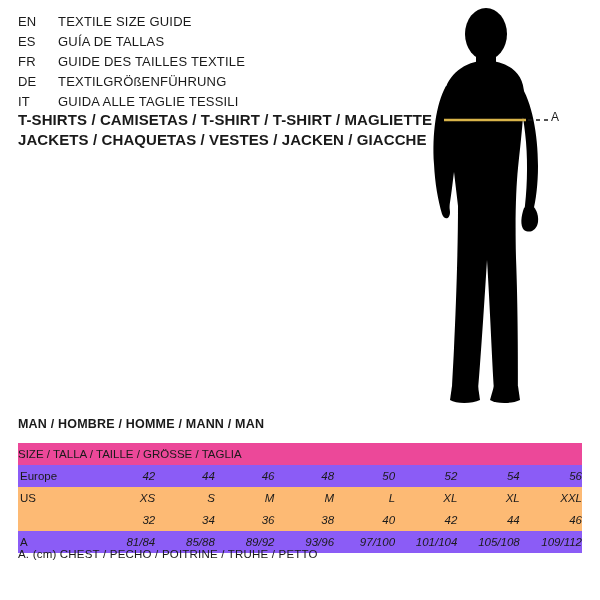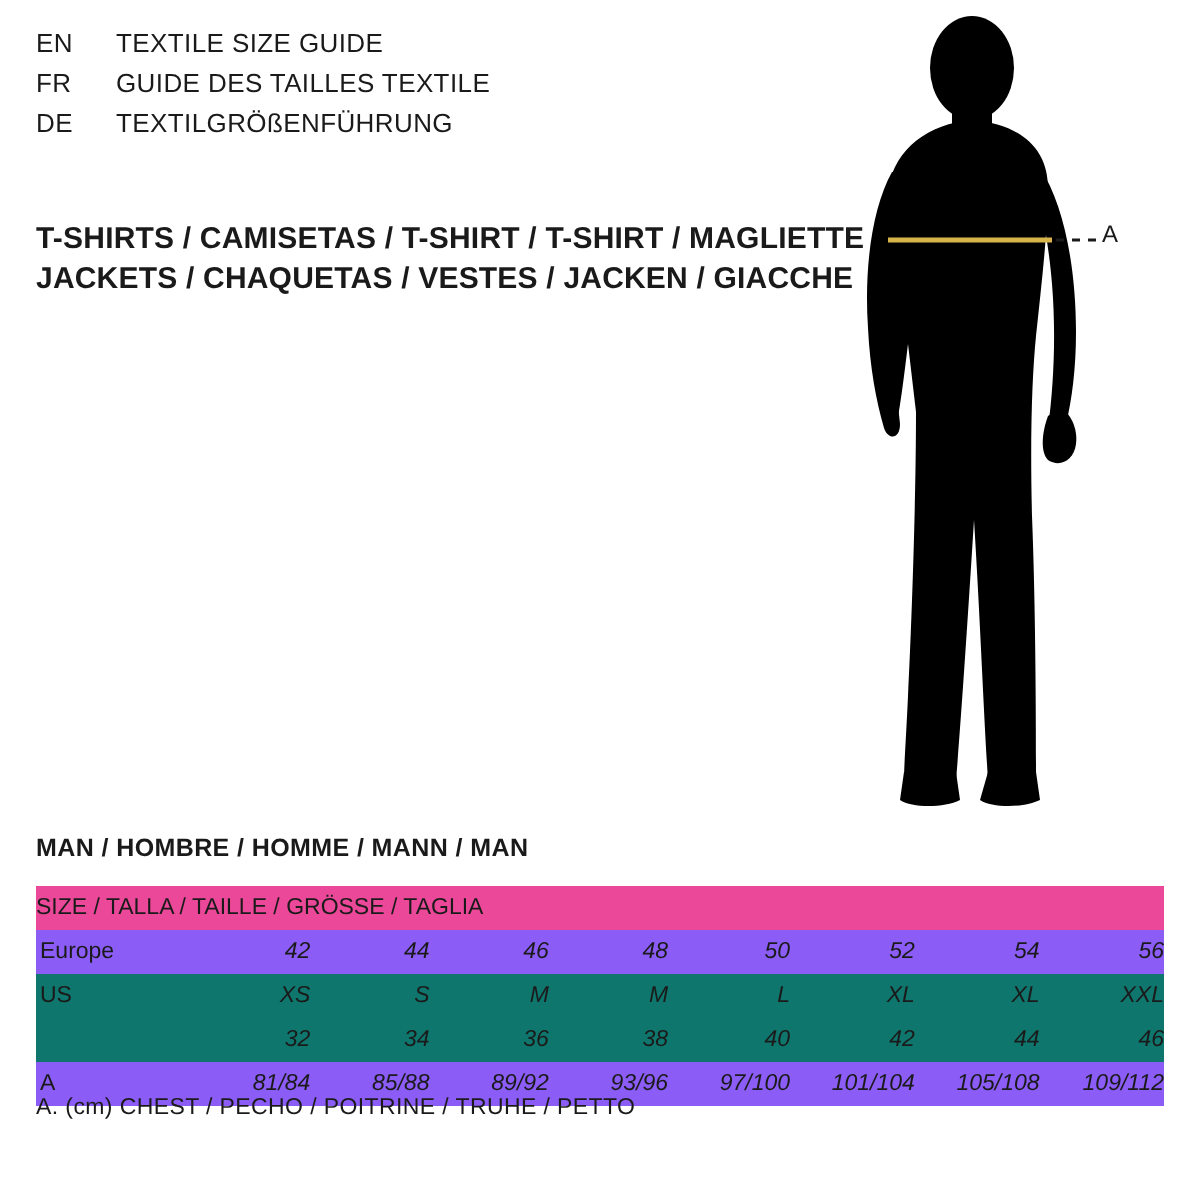--- a/index.html
+++ b/index.html
@@ -102,21 +102,21 @@
     vertical-align: middle;
     white-space: nowrap;
   }
   .row-head td {
     background: #ec4899;
     font-weight: normal;
     font-size: 11.5px;
     padding-left: 2px;
   }
   .row-alt td {
-    background: #0f766e;
+    background: #fdba74;
   }
   .row-plain td {
     background: #8b5cf6;
   }
   .col-label {
     width: 86px;
     padding-left: 2px !important;
   }
   .cell {
     width: 68px;
@@ -136,26 +136,34 @@
 <body>
 
 <div class="page">
 
   <div class="lang-block">
     <div class="lang-row">
       <span class="lang-code">EN</span>
       <span class="lang-text">TEXTILE SIZE GUIDE</span>
     </div>
     <div class="lang-row">
+      <span class="lang-code">ES</span>
+      <span class="lang-text">GUÍA DE TALLAS</span>
+    </div>
+    <div class="lang-row">
       <span class="lang-code">FR</span>
       <span class="lang-text">GUIDE DES TAILLES TEXTILE</span>
     </div>
     <div class="lang-row">
       <span class="lang-code">DE</span>
       <span class="lang-text">TEXTILGRÖßENFÜHRUNG</span>
+    </div>
+    <div class="lang-row">
+      <span class="lang-code">IT</span>
+      <span class="lang-text">GUIDA ALLE TAGLIE TESSILI</span>
     </div>
   </div>
 
   <div class="cat-block">
     <div class="cat-line">T-SHIRTS / CAMISETAS / T-SHIRT / T-SHIRT / MAGLIETTE</div>
     <div class="cat-line">JACKETS / CHAQUETAS / VESTES / JACKEN / GIACCHE</div>
   </div>
 
   <div class="figure-wrap">
     <svg width="200" height="400" viewBox="0 0 200 400">

